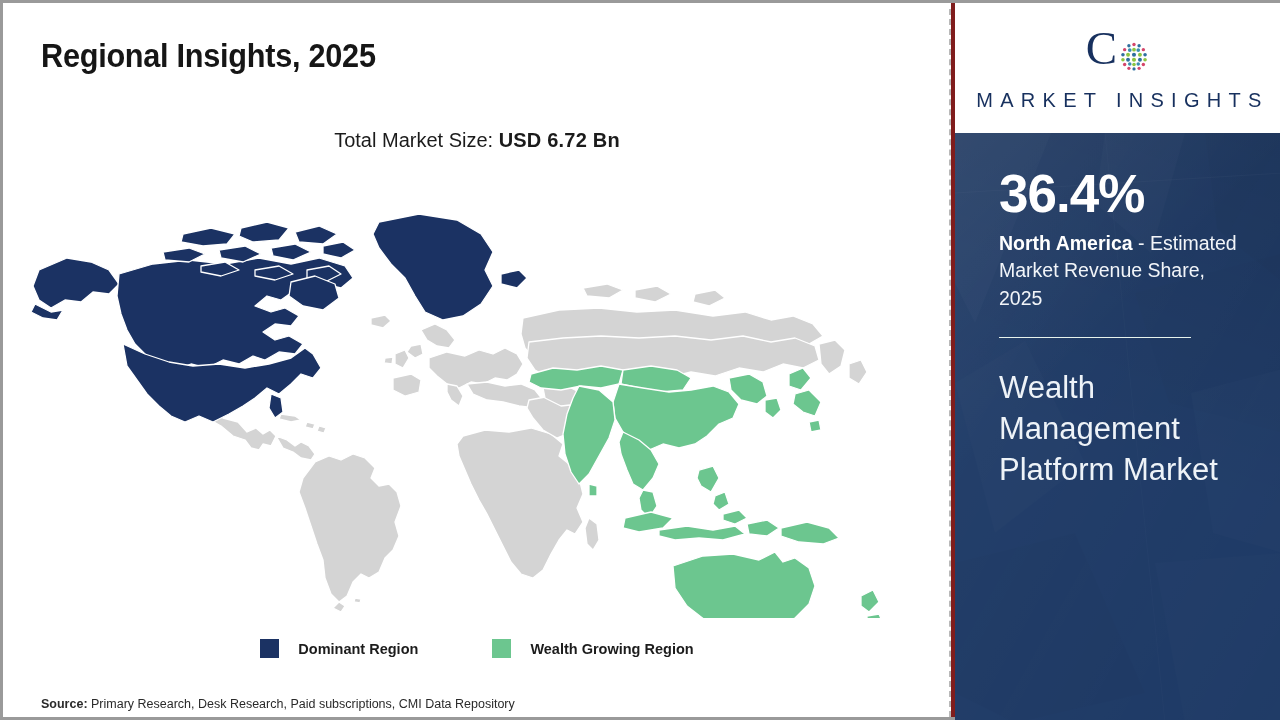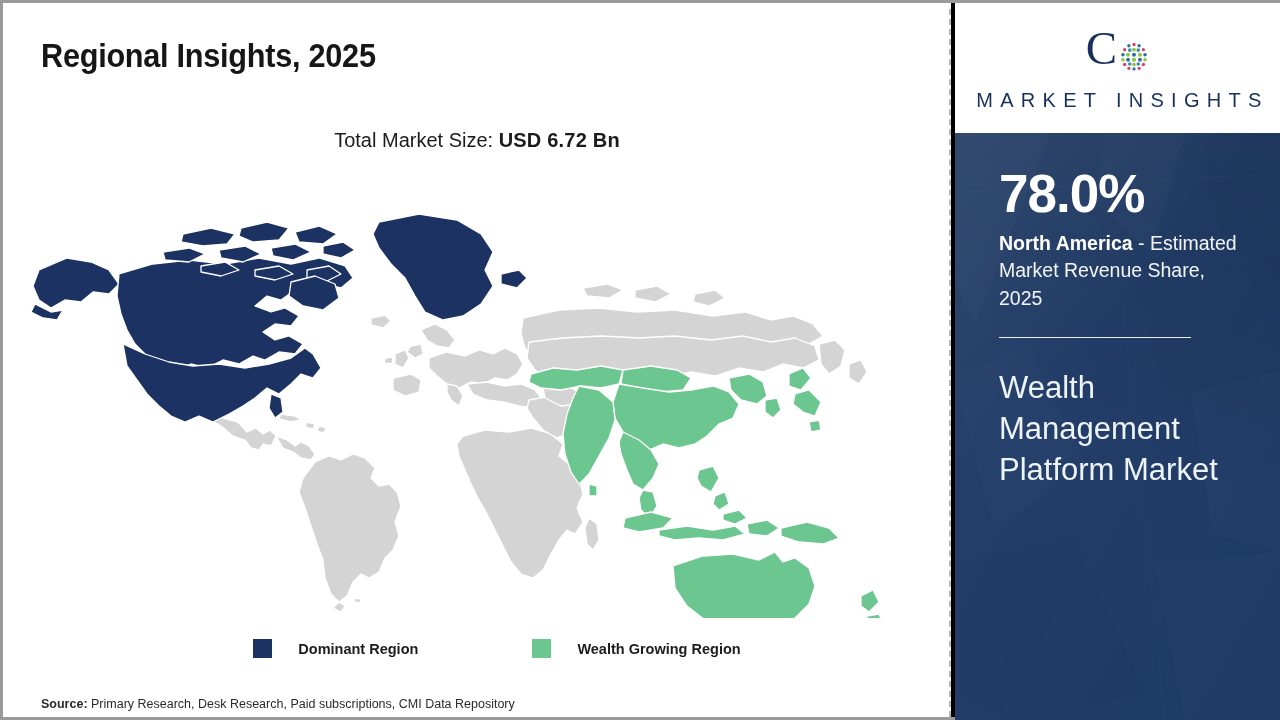--- a/index.html
+++ b/index.html
@@ -8,21 +8,21 @@
     background:#ffffff;
     font-family:"Liberation Sans", sans-serif;
     -webkit-font-smoothing:antialiased;
   }
   #root{
     position:relative;width:1280px;height:720px;
     box-sizing:border-box;
     border-left:3px solid #9a9a9a;
     border-top:3px solid #9a9a9a;
     border-bottom:3px solid #9a9a9a;
-    background:#000000;
+    background:#7f1d1d;
   }
 
   
   .main{
     position:absolute;left:0;top:0;width:948px;height:714px;
     background:#fff;
   }
   .divider-dashed{
     position:absolute;left:946px;top:6px;width:0;height:708px;
     border-left:2px dashed #b9b9b9;
@@ -51,21 +51,21 @@
   .map-wrap{
     position:absolute;left:20px;top:175px;width:900px;height:440px;
   }
   .map-wrap svg{display:block;width:100%;height:100%;}
 
   
   .legend{
     position:absolute;left:0;top:636px;width:948px;
     display:flex;justify-content:center;align-items:center;gap:74px;
   }
-  .legend-item{display:flex;align-items:center;gap:26px;margin-left:40px;}
+  .legend-item{display:flex;align-items:center;gap:19px;}
   .legend-swatch{width:19px;height:19px;display:block;}
   .legend-label{
     font-size:14.5px;font-weight:bold;color:#1c1c1c;
     font-family:"Liberation Sans","DejaVu Sans",sans-serif;
     white-space:nowrap;
   }
 
   
   .source{
     position:absolute;left:38px;top:694px;
@@ -350,21 +350,21 @@
       <polygon points="180,160 328,120 328,300 214,270" fill="#000000" opacity="0.035"></polygon>
       <polygon points="236,260 328,236 328,420 258,400" fill="#ffffff" opacity="0.025"></polygon>
       <polygon points="0,430 120,400 190,560 60,590 0,560" fill="#000000" opacity="0.04"></polygon>
       <polygon points="200,430 328,420 328,590 230,590" fill="#ffffff" opacity="0.018"></polygon>
       <rect x="0" y="0" width="328" height="590" fill="url(#tg1)"></rect>
       <path d="M0 60 L328 40" stroke="#ffffff" stroke-opacity="0.05" stroke-width="1" fill="none"></path>
       <path d="M150 0 L210 590" stroke="#ffffff" stroke-opacity="0.035" stroke-width="1" fill="none"></path>
     </svg>
 
     <div class="panel-inner">
-      <div class="stat-value">78.0%</div>
+      <div class="stat-value">36.4%</div>
       <div class="stat-desc">
         <b>North America</b><span> - Estimated Market Revenue Share, 2025</span>
       </div>
       <div class="panel-rule"></div>
       <div class="market-name">Wealth Management Platform Market</div>
     </div>
   </div>
 
 </div>
 

